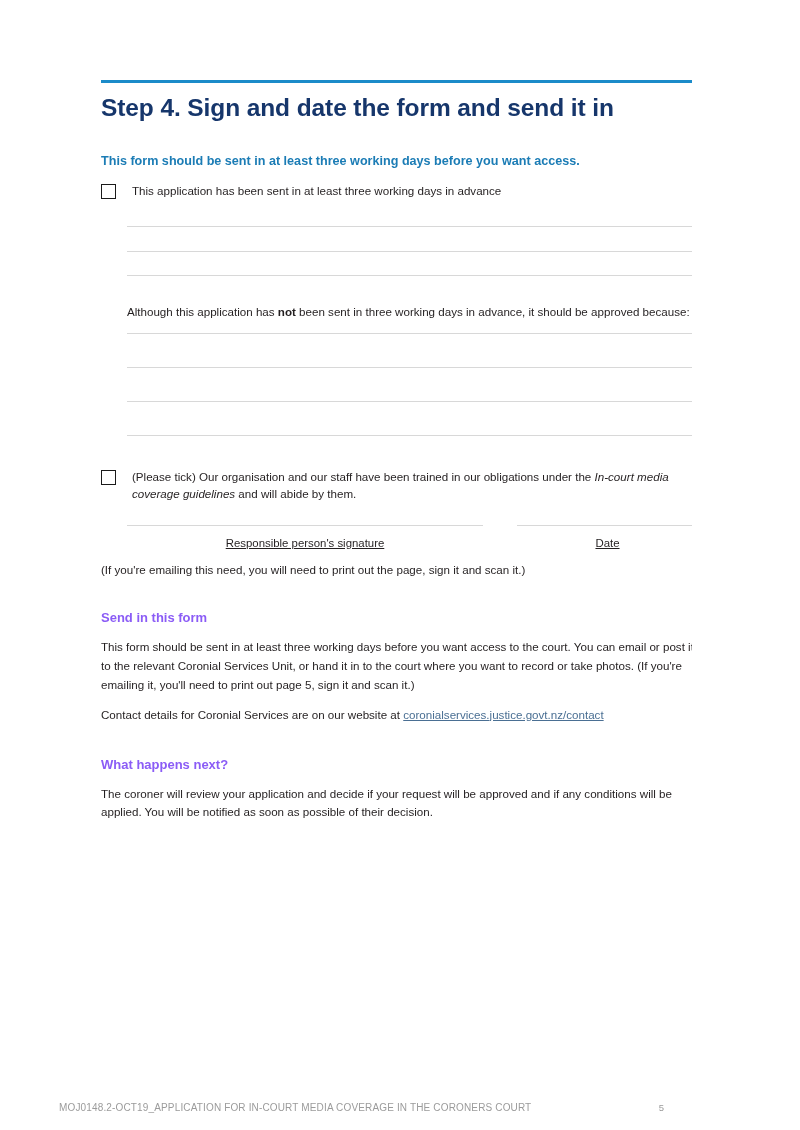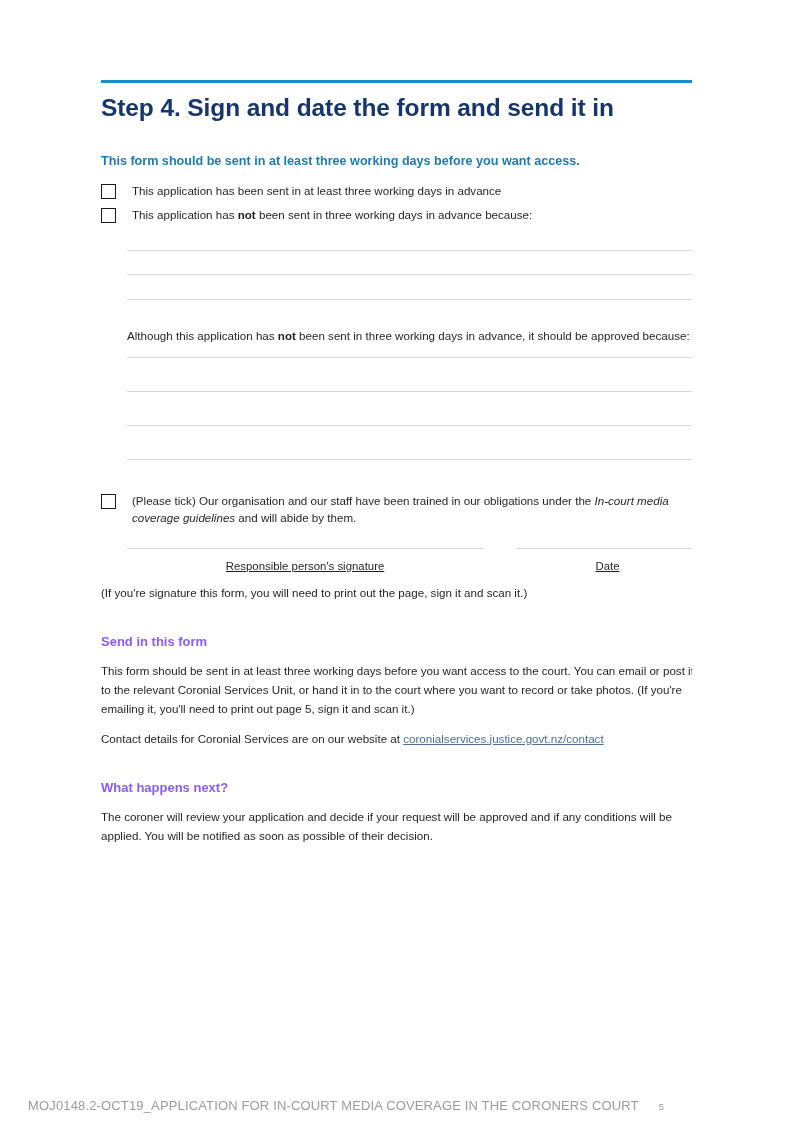--- a/index.html
+++ b/index.html
@@ -156,24 +156,25 @@
   .footer {
     position: absolute;
     left: 28px;
     right: 28px;
     bottom: 17px;
     display: flex;
     justify-content: space-between;
     align-items: baseline;
   }
   .footer-text {
-    font-size: 13px;
+    font-size: 10px;
     letter-spacing: 0.15px;
     color: #9b9b9b;
     text-transform: uppercase;
+    margin-left: 31px;
   }
   .footer-page {
     font-size: 9.5px;
     color: #9b9b9b;
   }
 </style>
 </head>
 <body>
 
 <div class="page">
@@ -183,24 +184,20 @@
 
     <h1 class="step-title">Step 4. Sign and date the form and send it in</h1>
 
     <div class="sub-heading">This form should be sent in at least three working days before you want access.</div>
 
     <div class="check-row">
       <div class="checkbox"></div>
       <div class="check-label"><span>This application has been sent in at least three working days in advance</span></div>
     </div>
 
-    <div class="check-row second">
-      <div class="checkbox"></div>
-      <div class="check-label"><span>This application has </span><b>not</b><span> been sent in three working days in advance because:</span></div>
-    </div>
 
     <div class="rules first">
       <div class="rule-line"></div>
       <div class="rule-line"></div>
       <div class="rule-line"></div>
     </div>
 
     <div class="para-indent"><span>Although this application has </span><b>not</b><span> been sent in three working days in advance, it should be approved because:</span></div>
 
     <div class="rules second">
@@ -220,21 +217,21 @@
         <div class="sig-rule"></div>
         <div class="sig-caption">Responsible person's signature</div>
       </div>
       <div class="sig-col spacer"></div>
       <div class="sig-col date">
         <div class="sig-rule"></div>
         <div class="sig-caption">Date</div>
       </div>
     </div>
 
-    <div class="note">(If you're signature this form, you will need to print out the page, sign it and scan it.)</div>
+    <div class="note">(If you're emailing this need, you will need to print out the page, sign it and scan it.)</div>
 
     <div class="section-heading">Send in this form</div>
     <div class="body-text">This form should be sent in at least three working days before you want access to the court. You can email or post it to the relevant Coronial Services Unit, or hand it in to the court where you want to record or take photos. (If you're emailing it, you'll need to print out page 5, sign it and scan it.)</div>
     <div class="body-text tight"><span>Contact details for Coronial Services are on our website at </span><a class="weblink" href="#">coronialservices.justice.govt.nz/contact</a></div>
 
     <div class="section-heading">What happens next?</div>
     <div class="body-text">The coroner will review your application and decide if your request will be approved and if any conditions will be applied. You will be notified as soon as possible of their decision.</div>
 
   </div>
 

